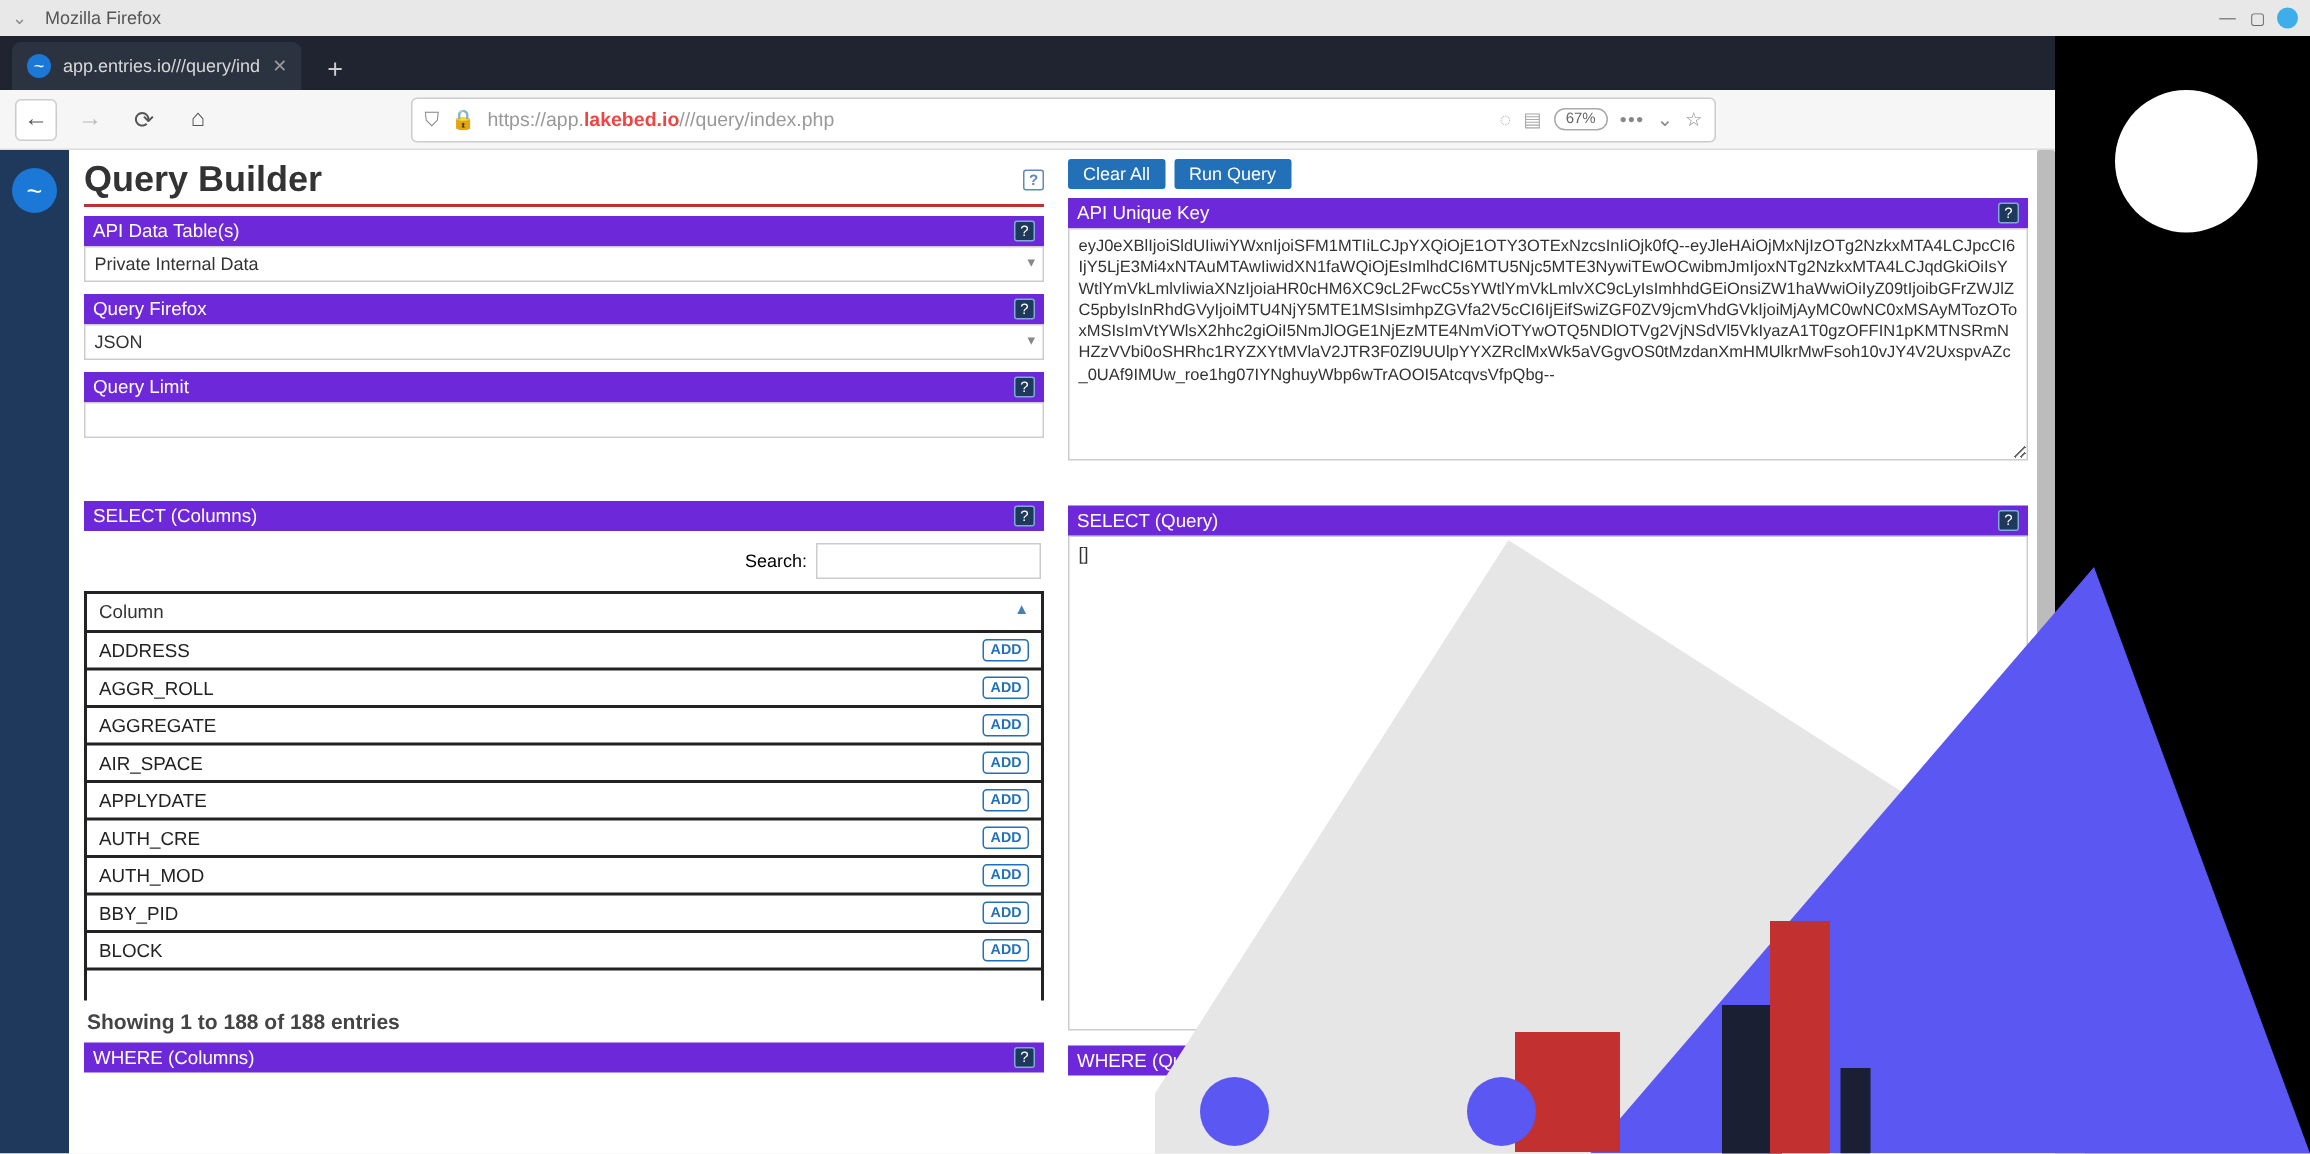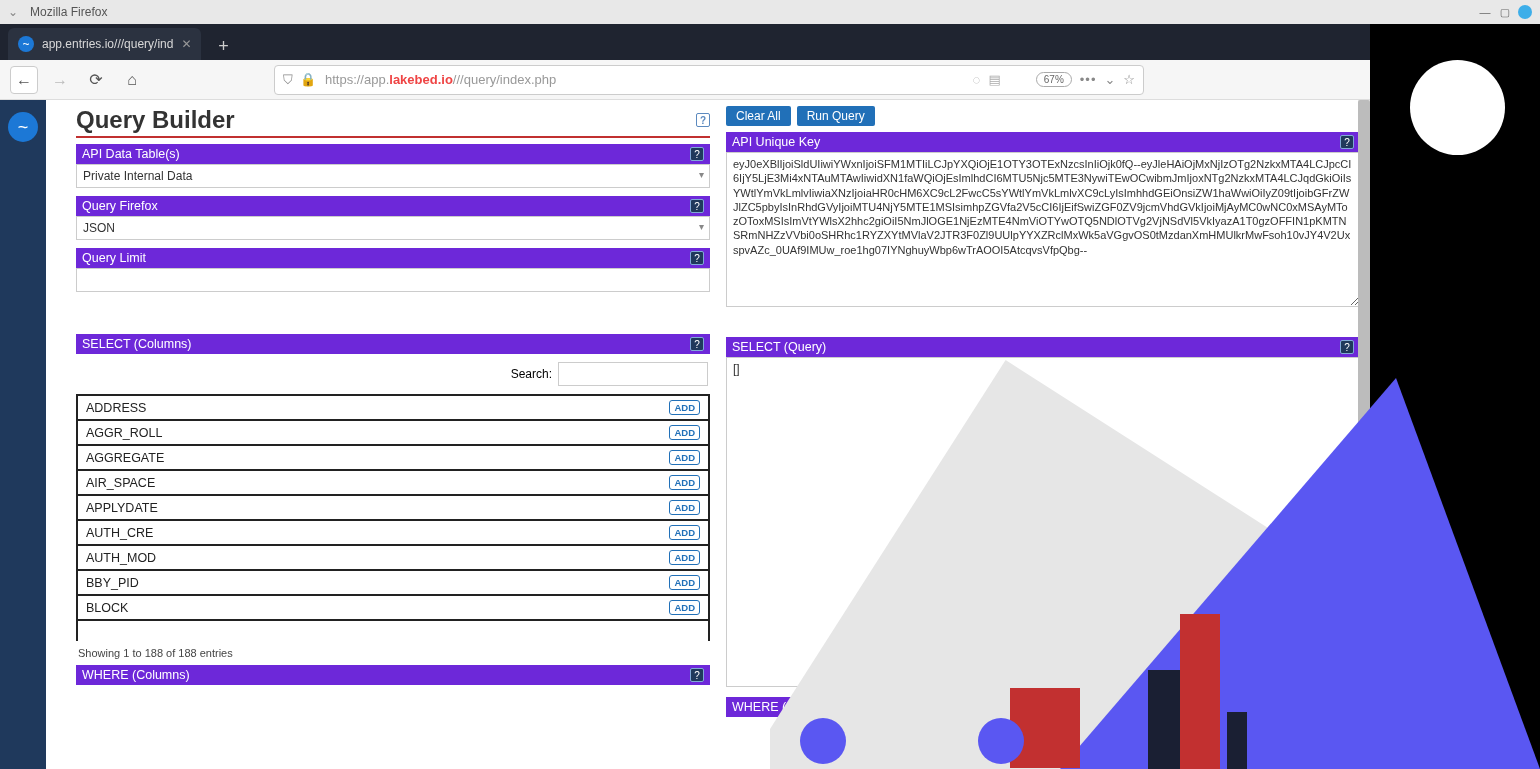--- a/index.html
+++ b/index.html
@@ -19,35 +19,35 @@
 .newtab { width: 32px; height: 28px; display: flex; align-items: center; justify-content: center; color: #ccc; font-size: 18px; margin-left: 6px; cursor: pointer; }
 
 .addrbar { height: 40px; background: #f6f6f6; border-bottom: 1px solid #ddd; display: flex; align-items: center; padding: 0 10px; gap: 8px; }
 .nav-btn { width: 28px; height: 28px; border: 1px solid #ccc; border-radius: 4px; display: flex; align-items: center; justify-content: center; color: #555; background: #fff; cursor: pointer; }
 .nav-btn.plain { border: none; background: transparent; }
 .urlbox { flex: 0 0 870px; height: 30px; border: 1px solid #ccc; border-radius: 4px; background: #fff; display: flex; align-items: center; padding: 0 8px; gap: 8px; font-size: 13px; color: #666; margin-left: 120px; }
 .urlbox .lock { color: #6a9f3f; }
 .urlbox .url-text { flex: 1; white-space: nowrap; overflow: hidden; }
 .urlbox .url-text .dim { color: #999; }
 .urlbox .url-text .bold { color: #ef4444; font-weight: 600; }
-.zoom-badge { border: 1px solid #aaa; border-radius: 10px; padding: 1px 7px; font-size: 10px; color: #666; margin-left: 27px; }
+.zoom-badge { border: 1px solid #aaa; border-radius: 10px; padding: 1px 7px; font-size: 10px; color: #666; }
 .addrbar .right-icons { display: flex; gap: 10px; align-items: center; color: #666; margin-left: auto; }
 .addrbar .right-icons .ic { width: 18px; height: 18px; display: inline-flex; align-items: center; justify-content: center; cursor: pointer; }
 .prof-ic { position: relative; }
 .prof-ic .dot { position: absolute; top: -2px; right: -2px; width: 6px; height: 6px; background: #39c; border-radius: 50%; }
 
 
 .viewport { position: absolute; top: 100px; left: 0; width: 1370px; height: 669px; background: #fff; display: flex; }
 .vscroll { position: absolute; top: 100px; left: 1358px; width: 12px; height: 660px; background: #eee; }
 .vscroll .thumb { position: absolute; top: 0; width: 12px; height: 430px; background: #bcbcbc; border-radius: 2px; }
 
 .left-rail { width: 46px; background: #1f395c; height: 100%; display: flex; flex-direction: column; align-items: center; padding-top: 12px; }
 .left-rail .logo { width: 30px; height: 30px; border-radius: 50%; background: #1c78d6; color: #fff; display: flex; align-items: center; justify-content: center; font-size: 18px; }
 
-.page { flex: 1; padding: 6px 10px 0 10px; display: flex; gap: 16px; position: relative; overflow: hidden; margin-left: 20px; }
+.page { flex: 1; padding: 6px 10px 0 10px; display: flex; gap: 16px; position: relative; overflow: hidden; }
 .left-col { width: 640px; display: flex; flex-direction: column; }
 .right-col { width: 640px; display: flex; flex-direction: column; }
 
 .page-title { font-size: 24px; font-weight: 600; color: #333; border-bottom: 2px solid #c13030; padding-bottom: 2px; margin-bottom: 6px; display: flex; align-items: center; }
 .page-title .help-sq { margin-left: auto; }
 
 .panel-header { background: #6d28d9; color: #fff; font-size: 12.5px; padding: 3px 6px; display: flex; align-items: center; }
 .panel-header .help-sq { margin-left: auto; }
 .help-sq { width: 14px; height: 14px; border: 1px solid #5c8abf; border-radius: 2px; color: #5c8abf; font-size: 10px; display: inline-flex; align-items: center; justify-content: center; cursor: pointer; background: #fff; }
 .panel-header .help-sq { background: #1f395c; border-color: #7fa9d6; color: #fff; }
@@ -66,21 +66,21 @@
 .search-row { display: flex; justify-content: flex-end; align-items: center; gap: 6px; padding: 8px 2px; font-size: 12px; }
 .search-row input { width: 150px; height: 24px; border: 1px solid #ccc; padding: 0 6px; }
 
 .col-table { border: 2px solid #222; border-bottom: none; }
 .col-header { background: #fff; border-bottom: 2px solid #222; padding: 5px 8px; font-size: 12.5px; color: #333; display: flex; }
 .col-header .sort { margin-left: auto; color: #4a7fb5; font-size: 10px; }
 .col-list { height: 245px; overflow-y: auto; }
 .col-row { border-bottom: 2px solid #222; padding: 4px 8px; display: flex; align-items: center; font-size: 12.5px; color: #222; }
 .add-pill { margin-left: auto; border: 1px solid #2170b8; color: #2170b8; font-size: 9.5px; padding: 1px 4px; border-radius: 3px; cursor: pointer; background: #fff; font-weight: 600; }
 
-.list-footer { font-size: 11px; color: #444; padding: 6px 2px; }
+.list-footer { font-size: 14px; color: #444; padding: 6px 2px; font-weight: bold; }
 
 .sel-query-box { border: 1px solid #ccc; min-height: 330px; padding: 4px 6px; font-size: 12px; color: #333; background: #fff; }
 
 
 .decor { position: absolute; pointer-events: none; }
 .big-black { left: 1370px; top: 24px; width: 170px; height: 745px; background: #000; }
 .white-circle { left: 1410px; top: 60px; width: 95px; height: 95px; background: #fff; border-radius: 50%; }
 .gray-poly { left: 770px; top: 360px; width: 620px; height: 410px; background: #e6e6e6; clip-path: polygon(38% 0%, 100% 60%, 100% 100%, 0% 100%, 0% 90%); }
 .blue-tri { left: 1060px; top: 378px; width: 480px; height: 391px; background: #5a57f2; clip-path: polygon(70% 0%, 100% 100%, 0% 100%); }
 .red-sq1 { left: 1010px; top: 688px; width: 70px; height: 80px; background: #c23030; }
@@ -185,20 +185,24 @@
         <span>SELECT (Columns)</span>
         <span class="help-sq">?</span>
       </div>
 
       <div class="search-row">
         <span>Search:</span>
         <input value="" style="">
       </div>
 
       <div class="col-table">
+        <div class="col-header">
+          <span>Column</span>
+          <span class="sort">▲</span>
+        </div>
         <div class="col-list" id="col-list">
             <div class="col-row">
               <span>ADDRESS</span>
               <span class="add-pill">ADD</span>
             </div>
             <div class="col-row">
               <span>AGGR_ROLL</span>
               <span class="add-pill">ADD</span>
             </div>
             <div class="col-row">

